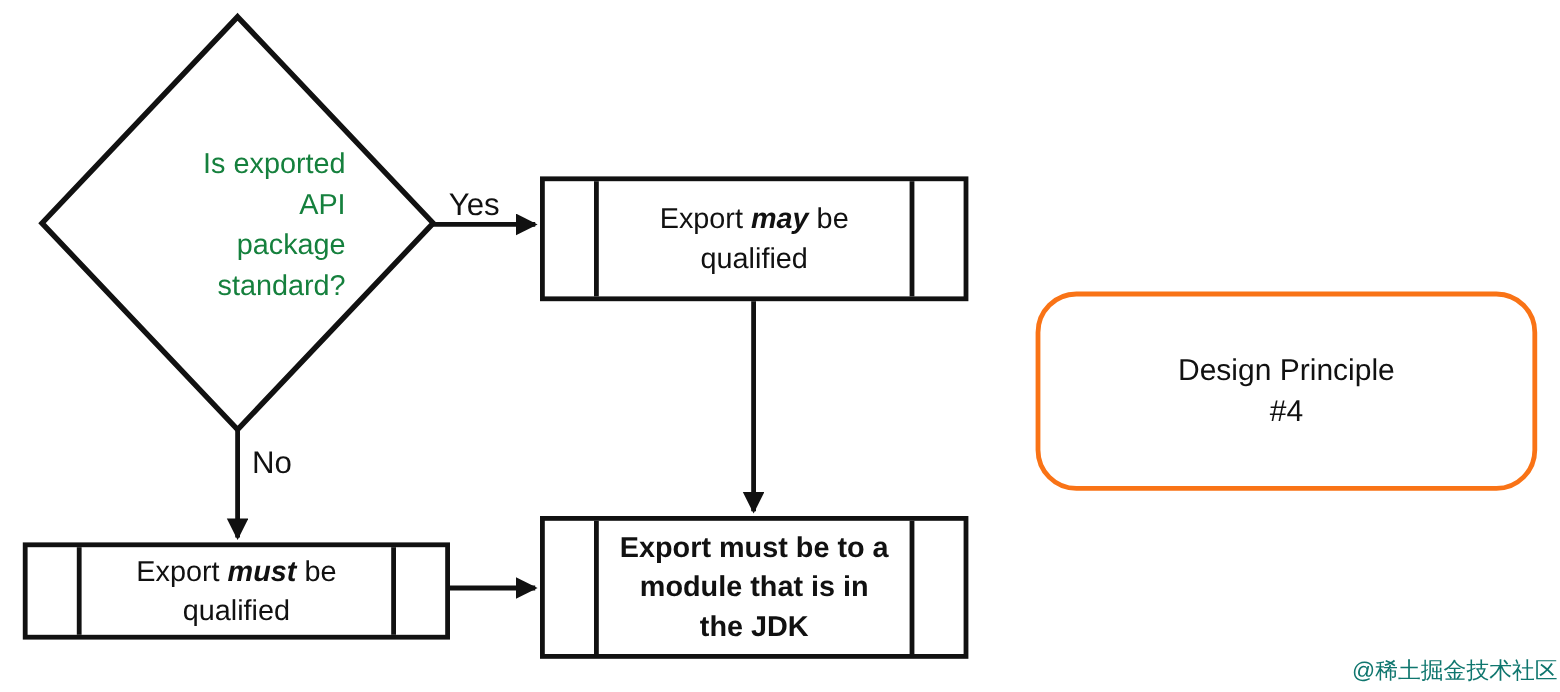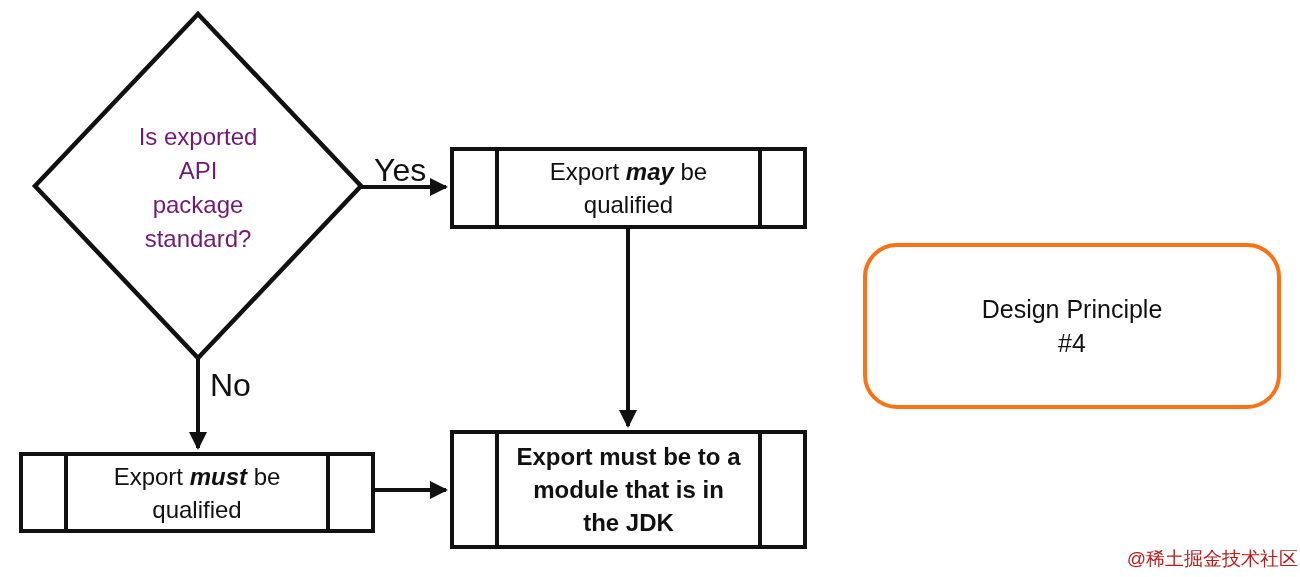--- a/index.html
+++ b/index.html
@@ -18,25 +18,25 @@
   }
   #wires {
     position: absolute;
     left: 0;
     top: 0;
     width: 1300px;
     height: 577px;
   }
   .node-text {
     position: absolute;
-    text-align: center;
+    text-align: right;
     white-space: pre-line;
     font-size: 24px;
     line-height: 34px;
-    color: #701a75;
+    color: #15803d;
   }
   .process-box {
     position: absolute;
     box-sizing: border-box;
     border: 4px solid #111111;
     background: #ffffff;
     display: flex;
     flex-direction: column;
     align-items: center;
     justify-content: center;
@@ -66,32 +66,32 @@
     display: flex;
     align-items: center;
     justify-content: center;
     text-align: center;
     white-space: pre-line;
     font-size: 25px;
     line-height: 34px;
   }
   .edge-label {
     position: absolute;
-    font-size: 32px;
+    font-size: 26px;
     line-height: 30px;
     color: #111111;
   }
   .watermark {
     position: absolute;
     left: 1126px;
     top: 546px;
     width: 172px;
     text-align: right;
     font-size: 19px;
-    color: #b91c1c;
+    color: #0f766e;
   }
 </style>
 </head>
 <body>
 
 <div id="canvas">
 
   <svg id="wires" viewBox="0 0 1300 577" xmlns="http://www.w3.org/2000/svg">
     <defs>
       <marker id="arrowhead" markerUnits="userSpaceOnUse" markerWidth="22" markerHeight="22" refX="16" refY="9" orient="auto">
@@ -111,21 +111,21 @@
   </svg>
 
   <div class="node-text" style="left:108px; top:120px; width:180px;">Is exported
 API
 package
 standard?</div>
 
   <div class="edge-label" style="left:374px; top:155px;">Yes</div>
   <div class="edge-label" style="left:210px; top:370px;text-align:right;">No</div>
 
-  <div class="process-box" style="left:450px; top:147px; width:357px; height:82px;">
+  <div class="process-box" style="left:450px; top:147px; width:357px; height:104px;">
     <span class="side-bar left"></span>
     <span class="side-bar right"></span>
     <div><span>Export </span><span class="em-word">may</span><span> be</span></div>
     <div>qualified</div>
   </div>
 
   <div class="process-box" style="left:19px; top:452px; width:356px; height:81px;">
     <span class="side-bar left"></span>
     <span class="side-bar right"></span>
     <div><span>Export </span><span class="em-word">must</span><span> be</span></div>

